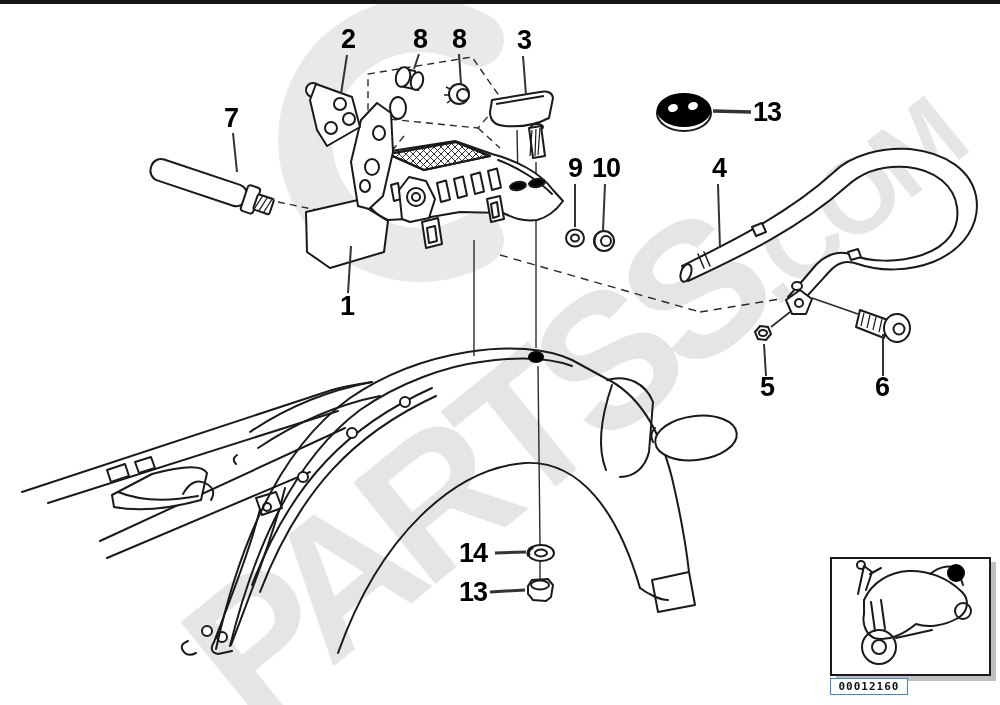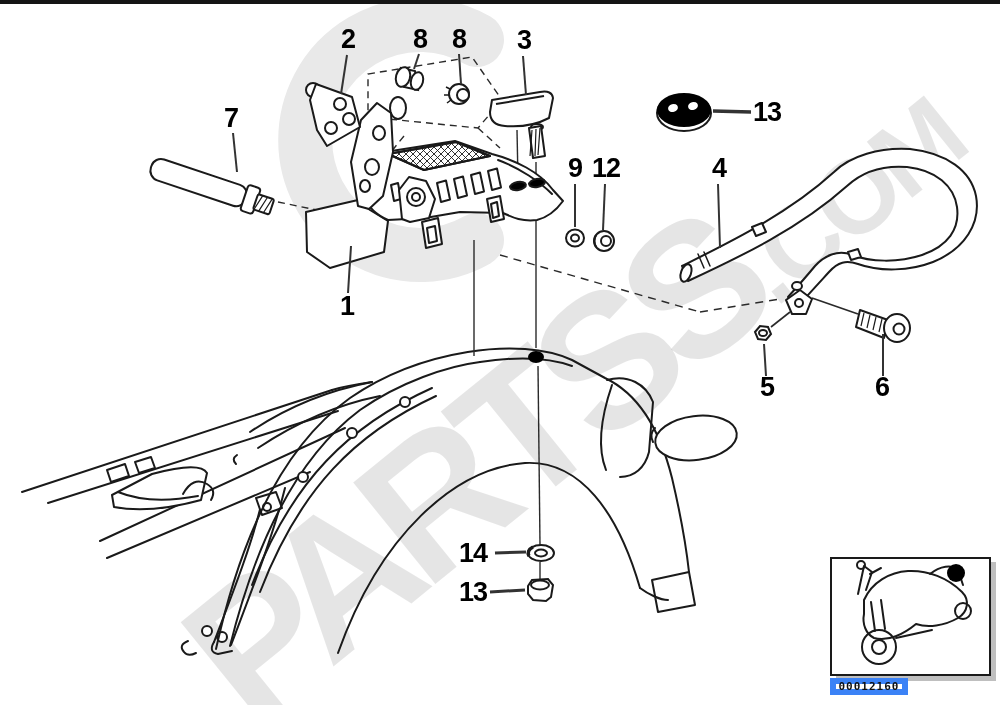--- a/index.html
+++ b/index.html
@@ -17,21 +17,21 @@
   }
   .watermark .com { font-size:105px; letter-spacing:-6px; }
   svg.art { position:absolute; left:0; top:0; }
   .callout {
     position:absolute; transform:translate(-50%,-50%);
     font-weight:700; font-size:27px; color:#000; line-height:1;
     letter-spacing:-1px; cursor:default;
   }
   .codebox {
     position:absolute; left:830px; top:678px; width:78px; height:17px;
-    background:#fff; border:6px solid #3b82f6; box-sizing:border-box;
+    background:#fff; border:1px solid #3b82f6; box-sizing:border-box;
     font:700 11px "DejaVu Sans Mono", monospace; letter-spacing:1px;
     display:flex; align-items:center; justify-content:center; color:#111;
   }
 </style>
 </head>
 <body>
 
 <div class="stage">
 
   <div class="watermark"><span>PARTSS</span><span class="com">.COM</span></div>
@@ -270,21 +270,21 @@
       <div class="callout" style="left: 347px; top: 306px;">1</div>
       <div class="callout" style="left: 348px; top: 39px;">2</div>
       <div class="callout" style="left: 524px; top: 40px;">3</div>
       <div class="callout" style="left: 719px; top: 168px;">4</div>
       <div class="callout" style="left: 767px; top: 387px;">5</div>
       <div class="callout" style="left: 882px; top: 387px;">6</div>
       <div class="callout" style="left: 231px; top: 118px;">7</div>
       <div class="callout" style="left: 420px; top: 39px;">8</div>
       <div class="callout" style="left: 459px; top: 39px;">8</div>
       <div class="callout" style="left: 575px; top: 168px;">9</div>
-      <div class="callout" style="left: 606px; top: 168px;">12</div>
+      <div class="callout" style="left: 606px; top: 168px;">10</div>
       <div class="callout" style="left: 473px; top: 592px;">13</div>
       <div class="callout" style="left: 473px; top: 553px;">14</div>
       <div class="callout" style="left: 767px; top: 112px;">13</div>
     </div>
 
   <div class="codebox">
     <span>00012160</span>
   </div>
 
 </div>

